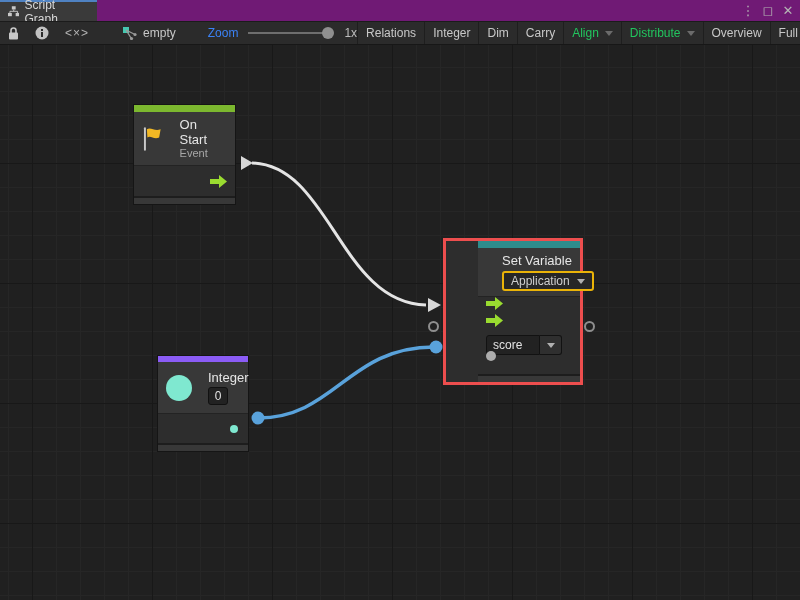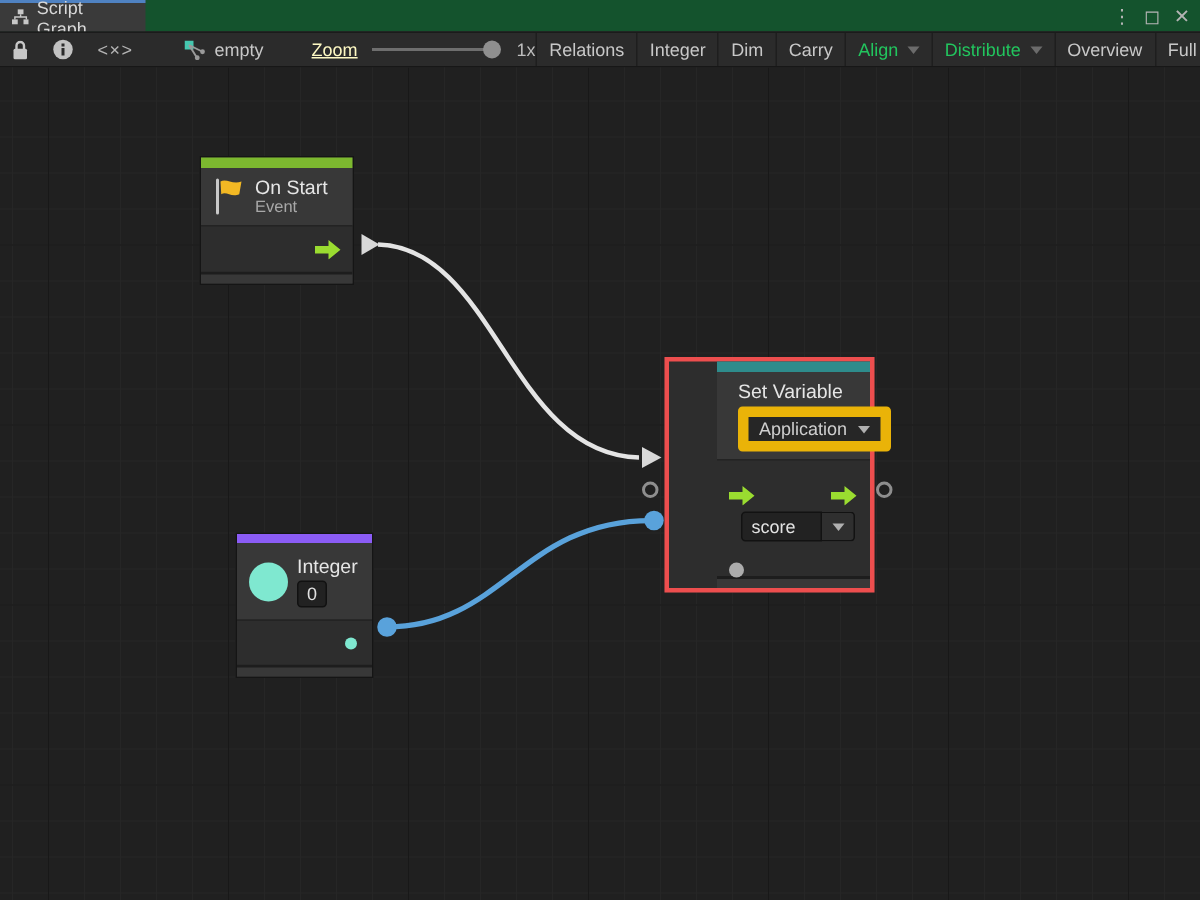--- a/index.html
+++ b/index.html
@@ -1,21 +1,21 @@
 <!DOCTYPE html>
 <html><head>
 <meta charset="utf-8">
 <style>
   * { margin:0; padding:0; box-sizing:border-box; }
   html,body { width:800px; height:600px; overflow:hidden; background:#282828;
     font-family:"Liberation Sans", sans-serif; -webkit-font-smoothing:antialiased; }
   #window { position:relative; width:800px; height:600px; background:#282828; }
 
   
-  #tabbar { position:absolute; top:0; left:0; width:800px; height:21px; background:#14532d; }
+  #tabbar { position:absolute; top:0; left:0; width:800px; height:21px; background:#701a75; }
   #tab { position:absolute; left:0; top:0; width:97px; height:21px; background:#3a3a3a;
     border-top:2px solid #4f82c2; display:flex; align-items:center; gap:5px; padding:0 8px;
     color:#d8d8d8; font-size:12px; }
   #win-controls { position:absolute; right:4px; top:0; height:21px; display:flex; align-items:center; gap:4px; }
   #win-controls .wbtn { width:16px; height:18px; color:#b4b4b4; font-size:13px; line-height:18px;
     text-align:center; cursor:default; }
 
   
   #toolbar { position:absolute; top:21px; left:0; width:800px; height:24px; background:#2b2b2b;
     border-top:1px solid #1b1b1b; border-bottom:1px solid #171717;
@@ -40,37 +40,37 @@
       linear-gradient(to bottom, #181818 1px, transparent 1px),
       linear-gradient(to right, #262626 1px, transparent 1px),
       linear-gradient(to bottom, #262626 1px, transparent 1px);
     background-size:120px 120px,120px 120px,24px 24px,24px 24px;
     background-position:32px 118px,32px 118px,8px 22px,8px 22px; }
   #wires { position:absolute; inset:0; }
 
   
   .node { position:absolute; border:1px solid #151515; background:#2d2d2d; }
   .colorbar { height:7px; }
-  .node-header { background:#383838; display:flex; align-items:center; gap:6px; padding:5px 8px; }
+  .node-header { background:#383838; display:flex; align-items:center; gap:16px; padding:5px 8px; }
   .node-title { color:#e6e6e6; font-size:13px; line-height:15px; }
   .node-sub { color:#a8a8a8; font-size:11px; line-height:13px; }
   .node-body { background:#2d2d2d; border-top:1px solid #232323; position:relative; }
   .node-footer { height:8px; background:#383838; border-top:2px solid #1d1d1d; }
 
-  .port-row { position:relative; display:flex; align-items:flex-end; }
+  .port-row { position:relative; display:flex; align-items:flex-start;flex-direction:column; }
   .dot { width:10px; height:10px; border-radius:50%; }
   .dot.orange { background:#e28743; }
   .dot.gray { background:#acacac; }
   .dot.teal-sm { width:8px; height:8px; background:#7fe8d0; }
 
   
   #node-onstart { left:133px; top:59px; width:103px; }
   
   #node-setvar { left:443px; top:193px; width:140px; border:3px solid #ed4e4e; background:#2d2d2d;padding-left:32px; }
-  #setvar-dropdown { margin-top:3px; background:#262626; border:7px solid #eab308; border-radius:3px;
+  #setvar-dropdown { margin-top:3px; background:#262626; border:2px solid #eab308; border-radius:3px;
     color:#cfcfcf; font-size:12px; padding:1px 7px; display:flex; align-items:center; gap:7px; }
   .dd-caret { width:0; height:0; border-left:4px solid transparent; border-right:4px solid transparent;
     border-top:5px solid #b0b0b0; }
   #score-field { display:flex; align-items:center; height:20px; }
   #score-text { width:54px; height:20px; background:#222222; border:1px solid #121212; border-radius:3px 0 0 3px;
     color:#e2e2e2; font-size:12px; padding:2px 6px; }
   #score-dd { width:22px; height:20px; background:#2f2f2f; border:1px solid #121212; border-left:none;
     border-radius:0 3px 3px 0; display:flex; align-items:center; justify-content:center; }
   
   #node-integer { left:157px; top:310px; width:92px; }
@@ -127,21 +127,21 @@
     <div class="tbtn" style="margin-left:18px; gap:6px;">
       <svg width="14" height="13" viewBox="0 0 14 13">
         <rect x="0" y="0" width="6" height="6" fill="#45c8b0"></rect>
         <path d="M3 3 L11 7 M3 3 L8 11" stroke="#9a9a9a" stroke-width="1.3"></path>
         <circle cx="12" cy="7.5" r="1.6" fill="#9a9a9a"></circle>
         <circle cx="8.5" cy="11.5" r="1.6" fill="#9a9a9a"></circle>
       </svg>
       <span>empty</span>
     </div>
     <div id="zoom-group">
-      <span style="color:#fef9c3;text-decoration:underline;">Zoom</span>
+      <span style="color:#3b82f6;">Zoom</span>
       <div id="zoom-track">
         <div id="zoom-handle"></div>
       </div>
       <span id="zoom-value">1x</span>
     </div>
 
     <div id="right-buttons">
       <div class="tsep"></div>
       <div class="tbtn">
           <span>Relations</span>

